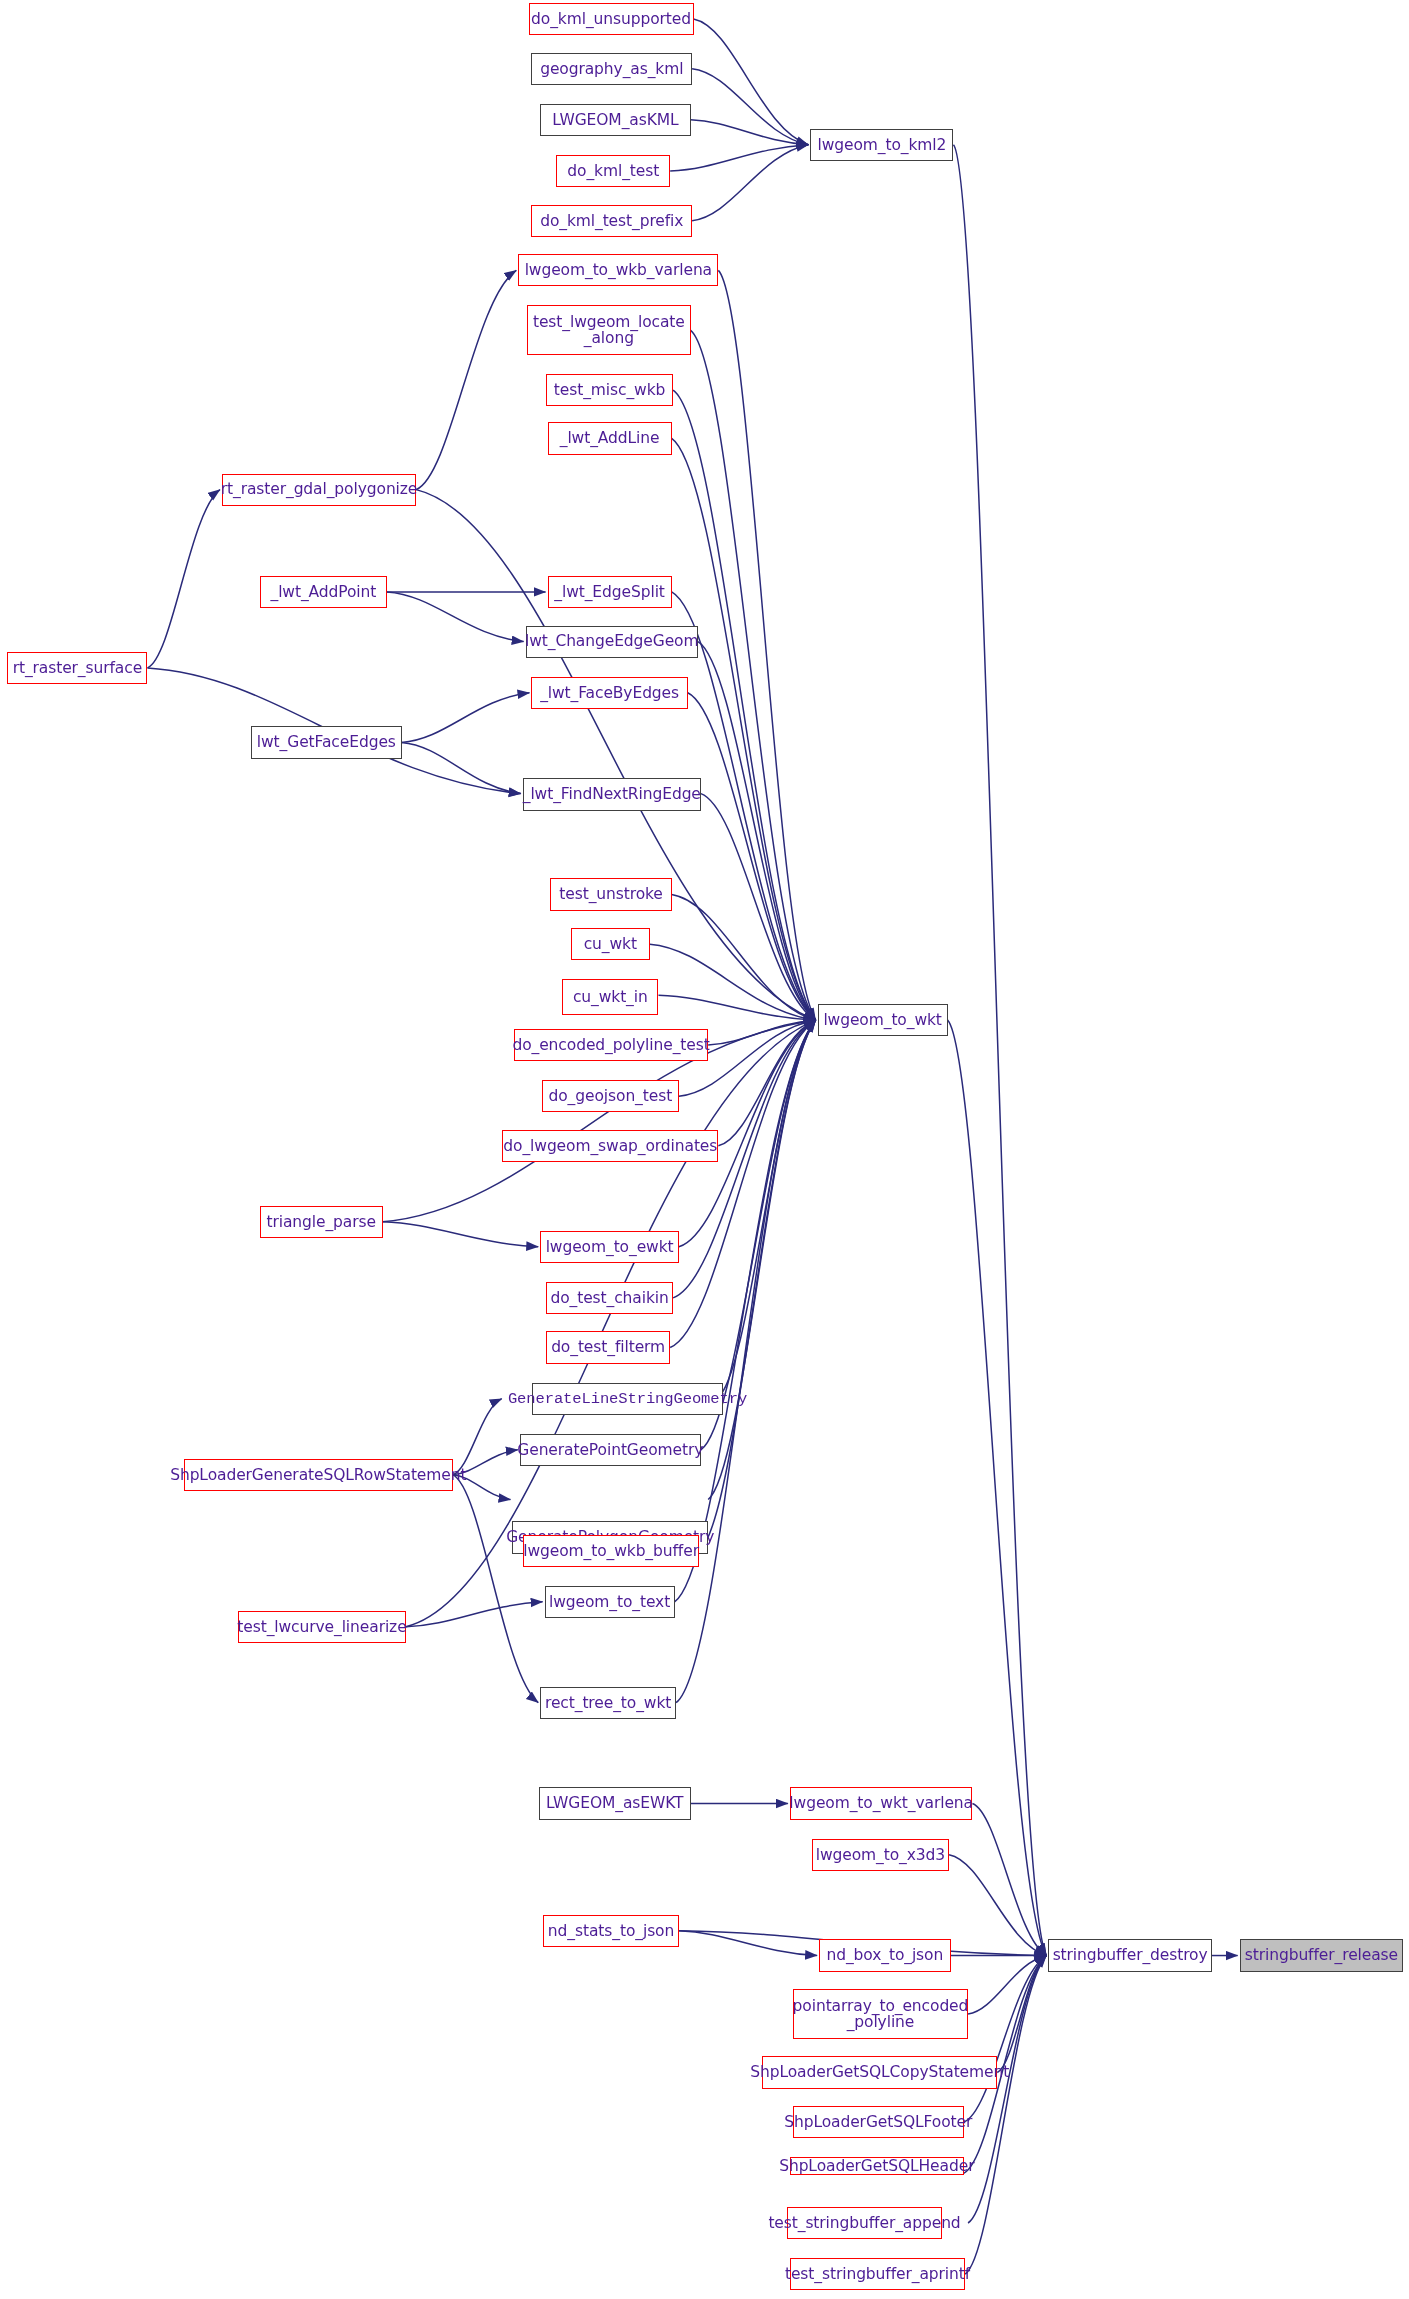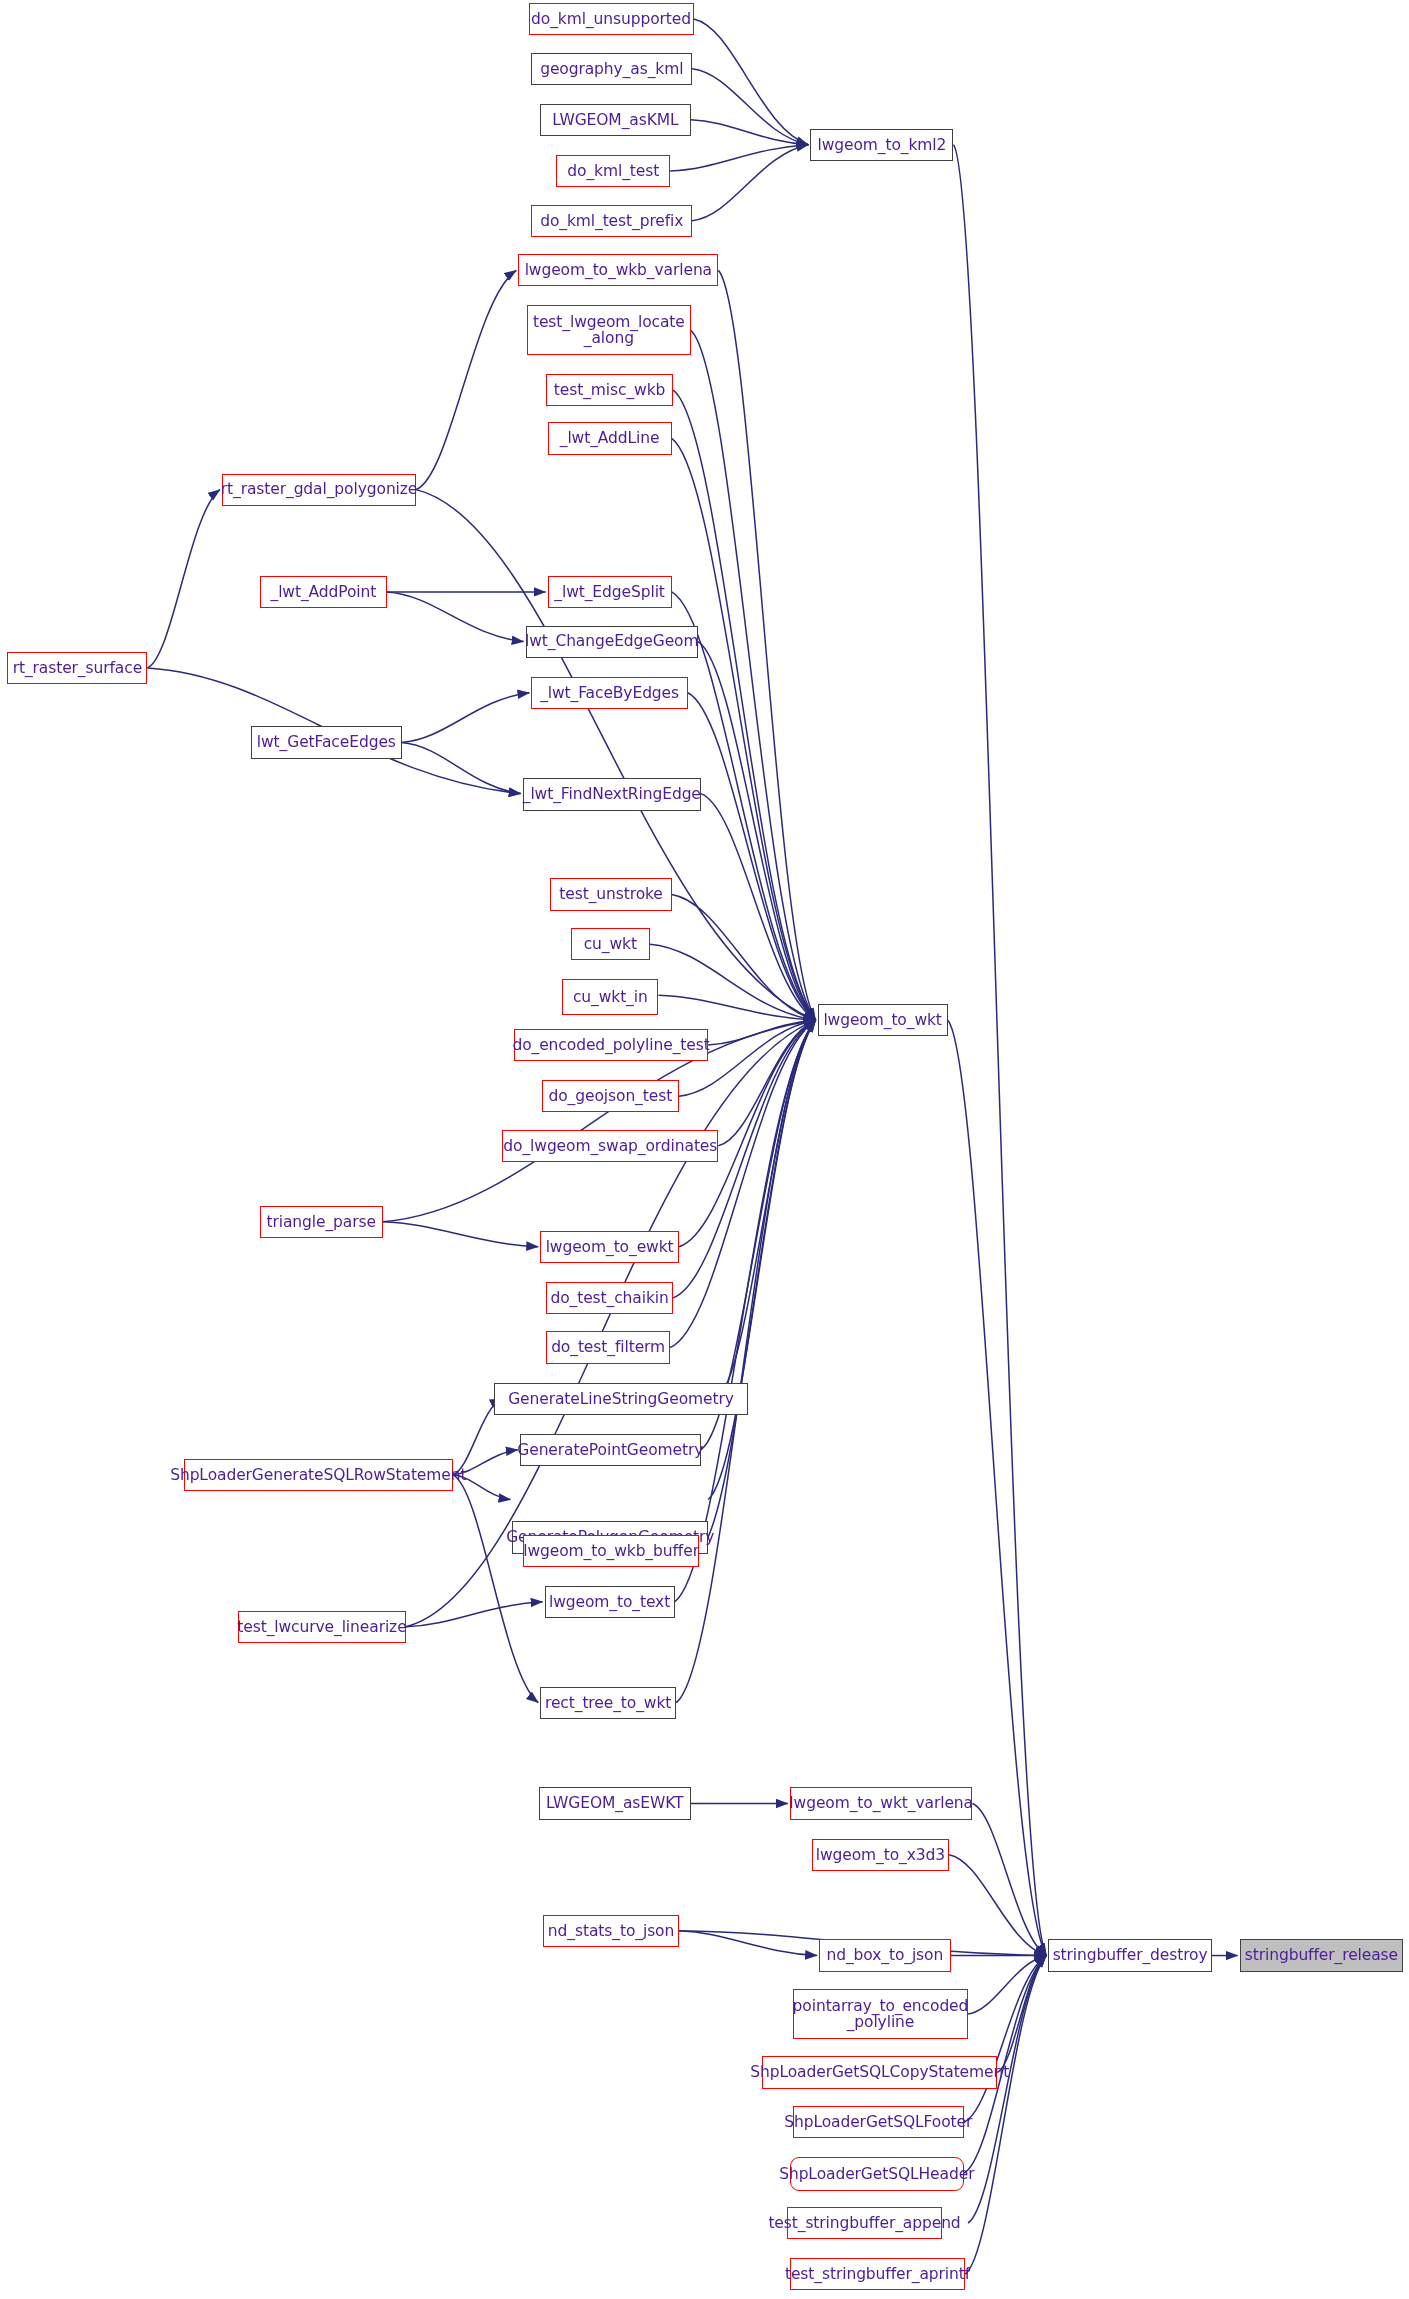--- a/index.html
+++ b/index.html
@@ -110,36 +110,36 @@
       <div class="node red" style="left: 570.901px; top: 928.077px; width: 78.8456px; height: 32.1538px;">cu_wkt</div>
       <div class="node red" style="left: 562.14px; top: 979.231px; width: 96.3668px; height: 36px;">cu_wkt_in</div>
       <div class="node red" style="left: 513.956px; top: 1028.92px; width: 194.194px; height: 32.1538px;">do_encoded_polyline_test</div>
       <div class="node red" style="left: 541.698px; top: 1080.08px; width: 137.25px; height: 32.1538px;">do_geojson_test</div>
       <div class="node red" style="left: 502.276px; top: 1129.77px; width: 216.095px; height: 32.1538px;">do_lwgeom_swap_ordinates</div>
       <div class="node black" style="left: 817.658px; top: 1004.08px; width: 129.949px; height: 32.1538px;">lwgeom_to_wkt</div>
       <div class="node red" style="left: 259.898px; top: 1205.77px; width: 122.649px; height: 32.1538px;">triangle_parse</div>
       <div class="node red" style="left: 540.238px; top: 1230.62px; width: 138.71px; height: 32.1538px;">lwgeom_to_ewkt</div>
       <div class="node red" style="left: 546.079px; top: 1281.77px; width: 127.029px; height: 32.1538px;">do_test_chaikin</div>
       <div class="node red" style="left: 546.079px; top: 1331.46px; width: 124.109px; height: 32.1538px;">do_test_filterm</div>
-      <div class="node black" style="left: 494px; top: 1382.62px; width: 254px; height: 32.1538px;">GenerateLineStringGeometry</div>
+      <div class="node black" style="left: 532px; top: 1382.62px; width: 191px; height: 32.1538px; font-family: Liberation Mono, monospace;">GenerateLineStringGeometry</div>
       <div class="node black" style="left: 519.797px; top: 1433.77px; width: 181.053px; height: 32.1538px;">GeneratePointGeometry</div>
       <div class="node red" style="left: 183.973px; top: 1458.62px; width: 268.659px; height: 32.1538px;">ShpLoaderGenerateSQLRowStatement</div>
       <div class="node black" style="left: 512.496px; top: 1483.46px; width: 195.654px; height: 32.1538px; margin-top: 38px;">GeneratePolygonGeometry</div>
       <div class="node red" style="left: 522.717px; top: 1534.62px; width: 176.673px; height: 32.1538px;">lwgeom_to_wkb_buffer</div>
       <div class="node black" style="left: 544.619px; top: 1585.77px; width: 129.949px; height: 32.1538px;">lwgeom_to_text</div>
       <div class="node red" style="left: 237.997px; top: 1610.62px; width: 167.912px; height: 32.1538px;">test_lwcurve_linearize</div>
       <div class="node black" style="left: 540.238px; top: 1686.62px; width: 135.79px; height: 32.1538px;">rect_tree_to_wkt</div>
       <div class="node black" style="left: 538.778px; top: 1787.46px; width: 151.851px; height: 32.1538px;">LWGEOM_asEWKT</div>
       <div class="node red" style="left: 789.916px; top: 1787.46px; width: 182.513px; height: 32.1538px;">lwgeom_to_wkt_varlena</div>
       <div class="node red" style="left: 811.818px; top: 1838.62px; width: 137.25px; height: 32.1538px;">lwgeom_to_x3d3</div>
       <div class="node red" style="left: 543.159px; top: 1914.62px; width: 135.79px; height: 32.1538px;">nd_stats_to_json</div>
       <div class="node red" style="left: 819.118px; top: 1939.46px; width: 131.409px; height: 32.1538px;">nd_box_to_json</div>
       <div class="node red" style="left: 792.836px; top: 1989.15px; width: 175.212px; height: 49.6923px;">pointarray_to_encoded
 _polyline</div>
       <div class="node red" style="left: 762.174px; top: 2056.38px; width: 235.077px; height: 32.1538px;">ShpLoaderGetSQLCopyStatement</div>
       <div class="node red" style="left: 792.836px; top: 2106.08px; width: 170.832px; height: 32.1538px;">ShpLoaderGetSQLFooter</div>
-      <div class="node red" style="left: 789.916px; top: 2157.23px; width: 173.752px; height: 34px; border-radius: 9px;">ShpLoaderGetSQLHeader</div>
+      <div class="node red" style="left: 789.916px; top: 2157.23px; width: 173.752px; height: 18px;">ShpLoaderGetSQLHeader</div>
       <div class="node red" style="left: 786.996px; top: 2206.92px; width: 155px; height: 32.1538px;">test_stringbuffer_append</div>
       <div class="node red" style="left: 789.916px; top: 2258.08px; width: 175.212px; height: 32.1538px;">test_stringbuffer_aprintf</div>
       <div class="node black" style="left: 1048.35px; top: 1939.46px; width: 163.532px; height: 32.1538px;">stringbuffer_destroy</div>
       <div class="node cur" style="left: 1239.63px; top: 1939.46px; width: 163.532px; height: 32.1538px;">stringbuffer_release</div>
     </div>
 </div>
 
 </body></html>

